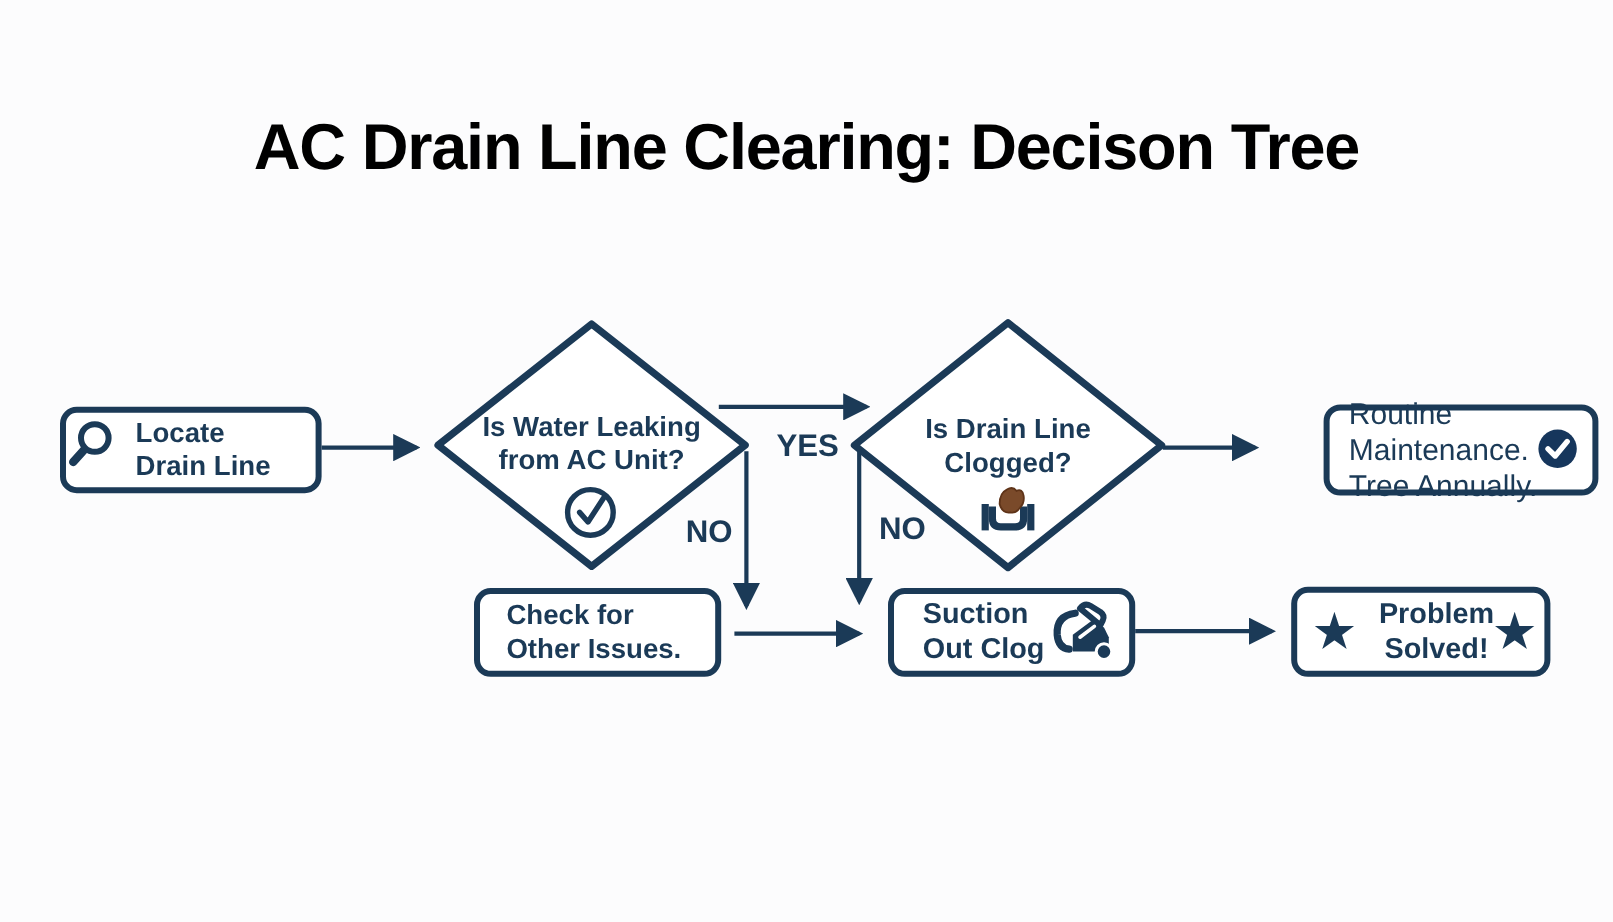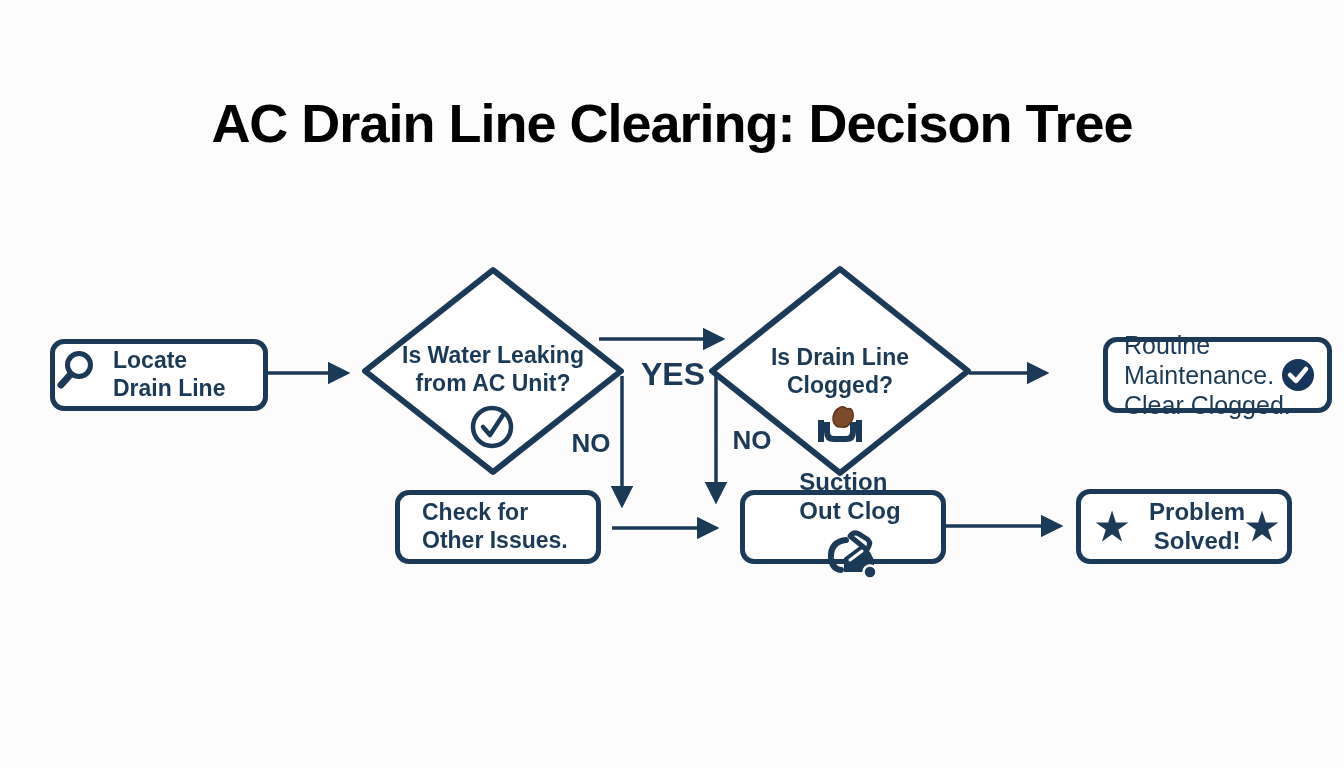--- a/index.html
+++ b/index.html
@@ -17,33 +17,33 @@
     font-size:54px;font-weight:bold;letter-spacing:-1px;color:#000000;
   }
   .layer{position:absolute;left:0;top:0;width:1344px;height:768px;}
   .node{
     position:absolute;background:#ffffff;border:5px solid var(--navy);
     border-radius:14px;box-sizing:border-box;display:flex;align-items:center;
   }
   .node .lines{line-height:1.2;}
   .node-locate{left:50px;top:339px;width:218px;height:72px;padding-left:0;gap:16px;font-size:23px;font-weight:bold;}
   .node-check{left:395px;top:490px;width:206px;height:74px;padding-left:22px;font-size:23px;font-weight:600;}
-  .node-suction{left:740px;top:490px;width:206px;height:74px;padding:0 10px 0 24px;justify-content:center;font-size:24px;font-weight:bold;flex-direction:column;}
+  .node-suction{left:740px;top:490px;width:206px;height:74px;padding:0 10px 0 24px;justify-content:flex-start;font-size:24px;font-weight:bold;}
   .node-routine{left:1103px;top:337px;width:229px;height:76px;padding-left:16px;font-size:25px;font-weight:400;position:absolute;}
   .node-solved{left:1076px;top:489px;width:216px;height:75px;padding:0 14px;justify-content:space-between;font-size:24px;font-weight:bold;text-align:center;}
   .diamond-text{
     position:absolute;text-align:center;font-weight:bold;font-size:23px;line-height:1.2;
   }
   .dt-1{left:378px;top:342px;width:230px;}
   .dt-2{left:725px;top:344px;width:230px;}
   .diamond-text .icon-wrap{margin-top:5px;}
   .edge-label{
     position:absolute;font-weight:bold;text-align:center;
   }
-  .lbl-yes{left:641px;top:356px;width:64px;font-size:32px;}
+  .lbl-yes{left:641px;top:356px;width:64px;font-size:26px;}
   .lbl-no1{left:566px;top:428px;width:50px;font-size:26px;}
   .lbl-no2{left:727px;top:425px;width:50px;font-size:26px;}
   .badge{position:absolute;right:12px;bottom:10px;}
   .star{font-size:38px;line-height:1;}
   .solved-text{flex:1;line-height:1.2;margin-left:20px;}
 </style>
 </head>
 <body>
 
 <div class="canvas">
@@ -135,21 +135,21 @@
         <path d="M24,46 L24,32 L40,20 L50,26 L54,34 L54,46 Z" fill="#1b3a57"></path>
         <path d="M30,34 L42,25" stroke="#ffffff" stroke-width="3" stroke-linecap="round"></path>
         <circle cx="50" cy="46" r="6.5" fill="#1b3a57" stroke="#ffffff" stroke-width="2.5"></circle>
       </svg>
     </span>
   </div>
 
   <div class="node node-routine">
     <span class="lines">
       <span>Routine Maintenance.</span><br>
-      <span>Clear Clogged.</span>
+      <span>Tree Annually.</span>
     </span>
     <span class="badge">
       <svg width="34" height="34" viewBox="0 0 34 34">
         <circle cx="17" cy="17" r="16" fill="#16365c"></circle>
         <polyline points="9,17 15,23 25,11" fill="none" stroke="#ffffff" stroke-width="4.5" stroke-linecap="round" stroke-linejoin="round"></polyline>
       </svg>
     </span>
   </div>
 
   <div class="node node-solved">

